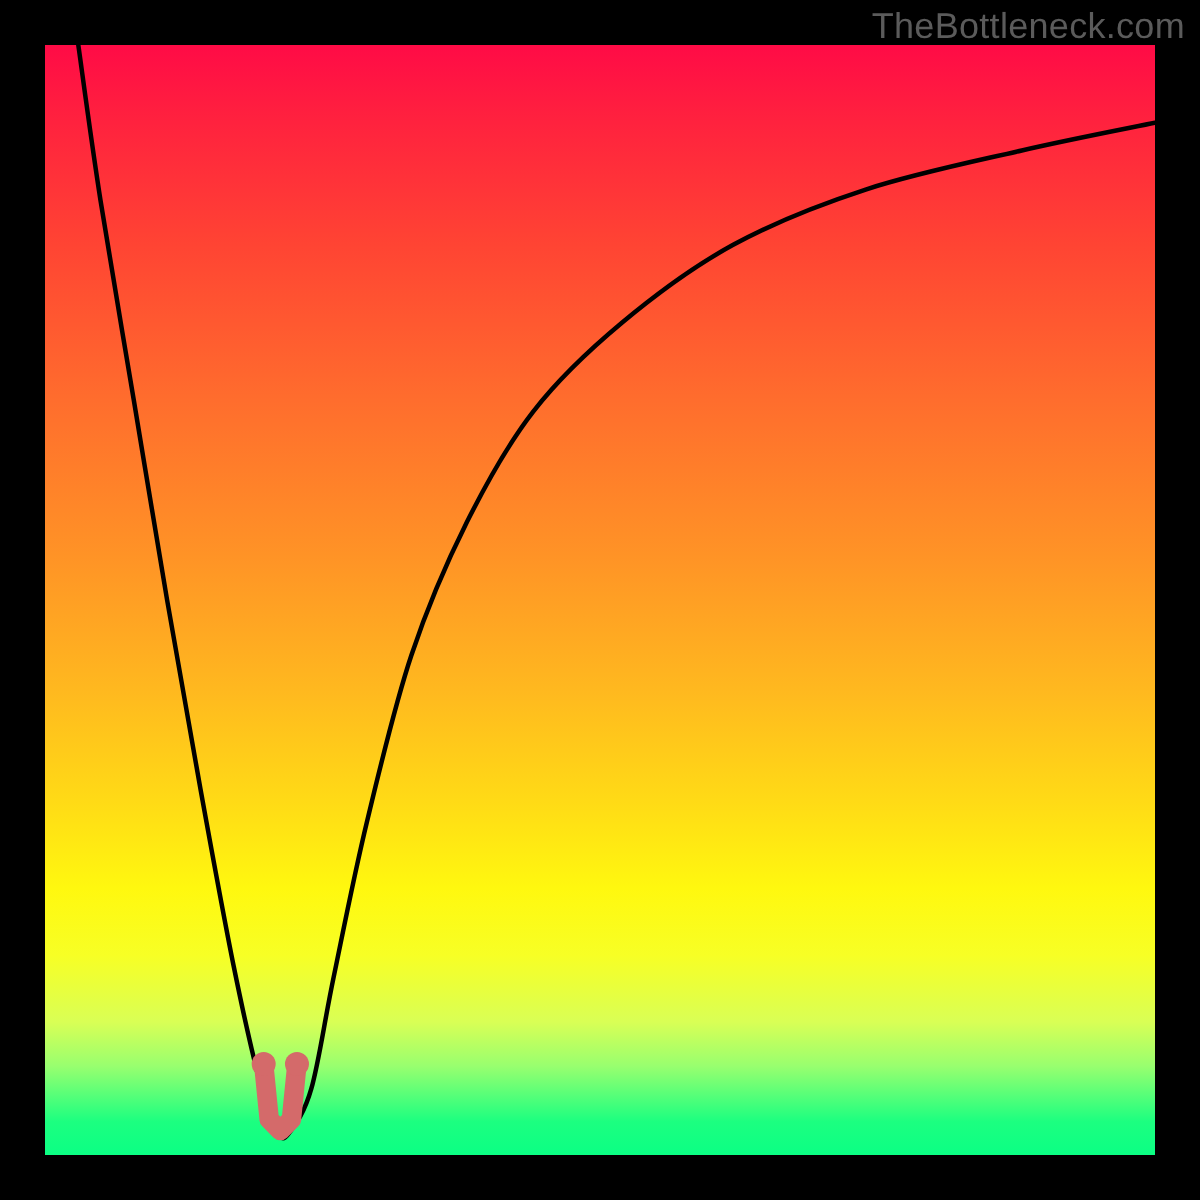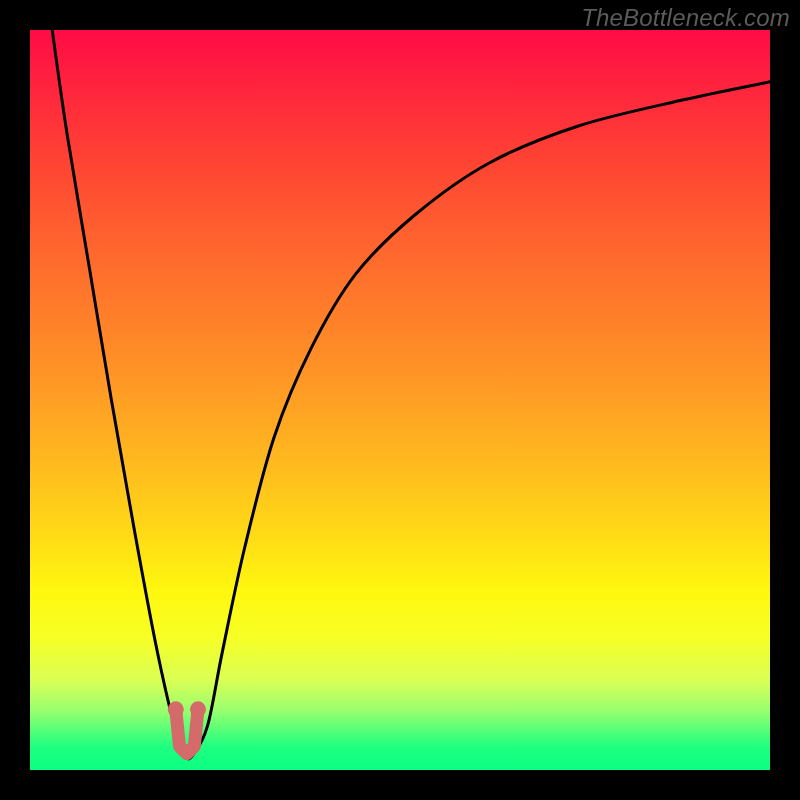--- a/index.html
+++ b/index.html
@@ -48,21 +48,20 @@
   }
   .watermark {
     position: absolute;
     top: 4px;
     right: 10px;
     color: #5b5b5b;
     font-size: 24px;
     font-weight: 500;
     letter-spacing: 0.2px;
     user-select: none;
-    font-style: italic;
   }
   svg.curve {
     position: absolute;
     left: 0; top: 0;
     width: 740px; height: 740px;
   }
 </style>
 </head>
 <body>
 

